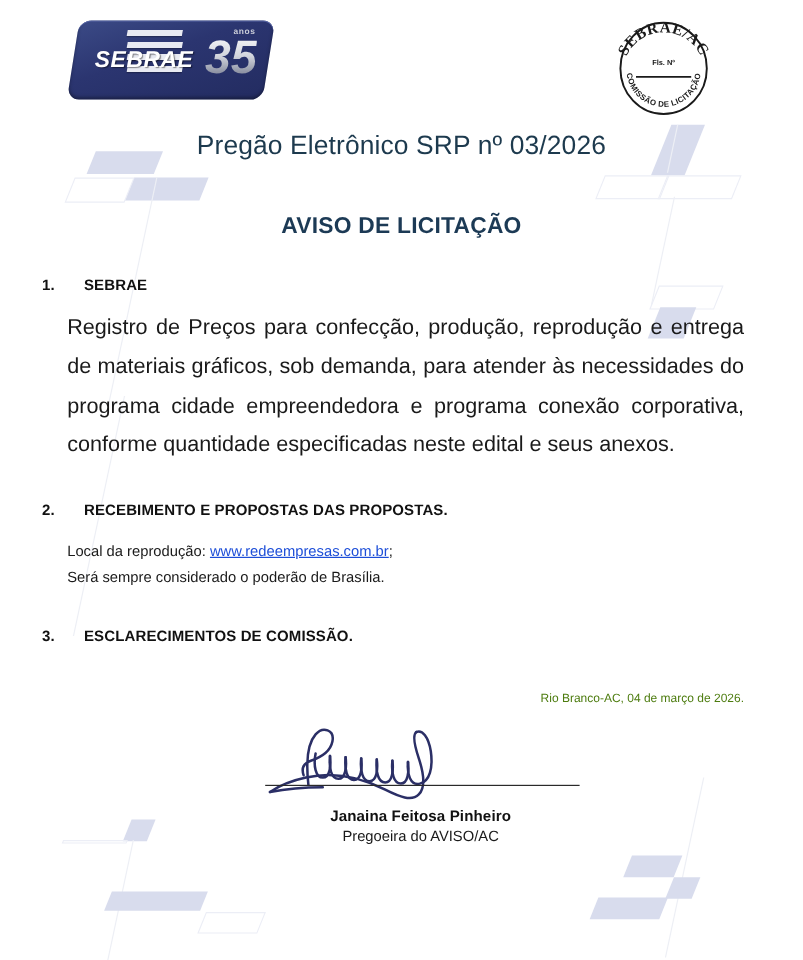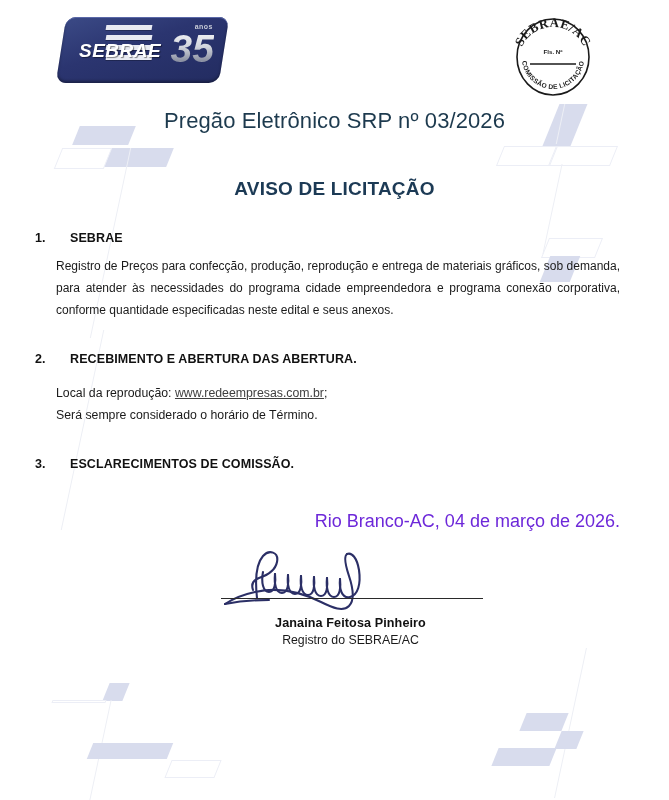--- a/index.html
+++ b/index.html
@@ -165,45 +165,45 @@
     letter-spacing: .1px;
   }
   .sec-num {
     width: 35px;
     flex: 0 0 35px;
   }
   .sec-title { flex: 1 1 auto; }
 
   .para {
     margin: 11px 0 0 21px;
-    font-size: 12px;
+    font-size: 18px;
     line-height: 1.82;
     color: #1a1a1a;
     text-align: justify;
     text-justify: inter-word;
   }
   .lines {
     margin: 16px 0 0 21px;
     font-size: 12.3px;
     line-height: 1.79;
     color: #1a1a1a;
   }
   .lines div { white-space: nowrap; }
   .link {
-    color: #404040;
+    color: #1d4ed8;
     text-decoration: underline;
   }
 
   
   .place-date {
     position: relative;
     z-index: 3;
     text-align: right;
-    font-size: 18px;
-    color: #6d28d9;
+    font-size: 10px;
+    color: #4d7c0f;
     margin: 40px 49px 0 4px;
   }
   .sign-block {
     position: relative;
     z-index: 3;
     margin-top: 10px;
     text-align: center;
     padding-left: 32px;
   }
   .sign-wrap {
@@ -313,25 +313,25 @@
   <div class="content">
 
     <div class="sec-head">
       <span class="sec-num">1.</span>
       <span class="sec-title">SEBRAE</span>
     </div>
     <p class="para">Registro de Preços para confecção, produção, reprodução e entrega de materiais gráficos, sob demanda, para atender às necessidades do programa cidade empreendedora e programa conexão corporativa, conforme quantidade especificadas neste edital e seus anexos.</p>
 
     <div class="sec-head">
       <span class="sec-num">2.</span>
-      <span class="sec-title">RECEBIMENTO E ABERTURA DAS ABERTURA.</span>
+      <span class="sec-title">RECEBIMENTO E PROPOSTAS DAS PROPOSTAS.</span>
     </div>
     <div class="lines">
       <div><span>Local da reprodução: </span><a class="link" href="#">www.redeempresas.com.br</a><span>;</span></div>
-      <div>Será sempre considerado o horário de Término.</div>
+      <div>Será sempre considerado o poderão de Brasília.</div>
     </div>
 
     <div class="sec-head">
       <span class="sec-num">3.</span>
       <span class="sec-title">ESCLARECIMENTOS DE COMISSÃO.</span>
     </div>
   </div>
 
   <div class="place-date">Rio Branco-AC, 04 de março de 2026.</div>
 
@@ -347,16 +347,16 @@
           <path d="M103,35 C102,45 104,54 110,54 C116,54 117,44 116,36"></path>
           <path d="M116,36 C115,46 117,55 123,55 C129,55 130,45 129,37"></path>
           <path d="M129,37 C128,47 131,57 139,55 C147,53 150,42 148,28 C146,16 141,10 136,12"></path>
           <path d="M136,12 C133,14 134,22 138,34 C142,46 144,58 138,64 C132,70 122,66 110,60 C92,51 70,44 44,50 C30,53 20,58 14,62"></path>
           <path d="M14,62 C24,60 40,58 58,58"></path>
         </g>
       </svg>
       <div class="sign-rule"></div>
     </div>
     <div class="sign-name">Janaina Feitosa Pinheiro</div>
-    <div class="sign-role">Registro do SEBRAE/AC</div>
+    <div class="sign-role">Pregoeira do AVISO/AC</div>
   </div>
 
 </div>
 
 </body></html>

